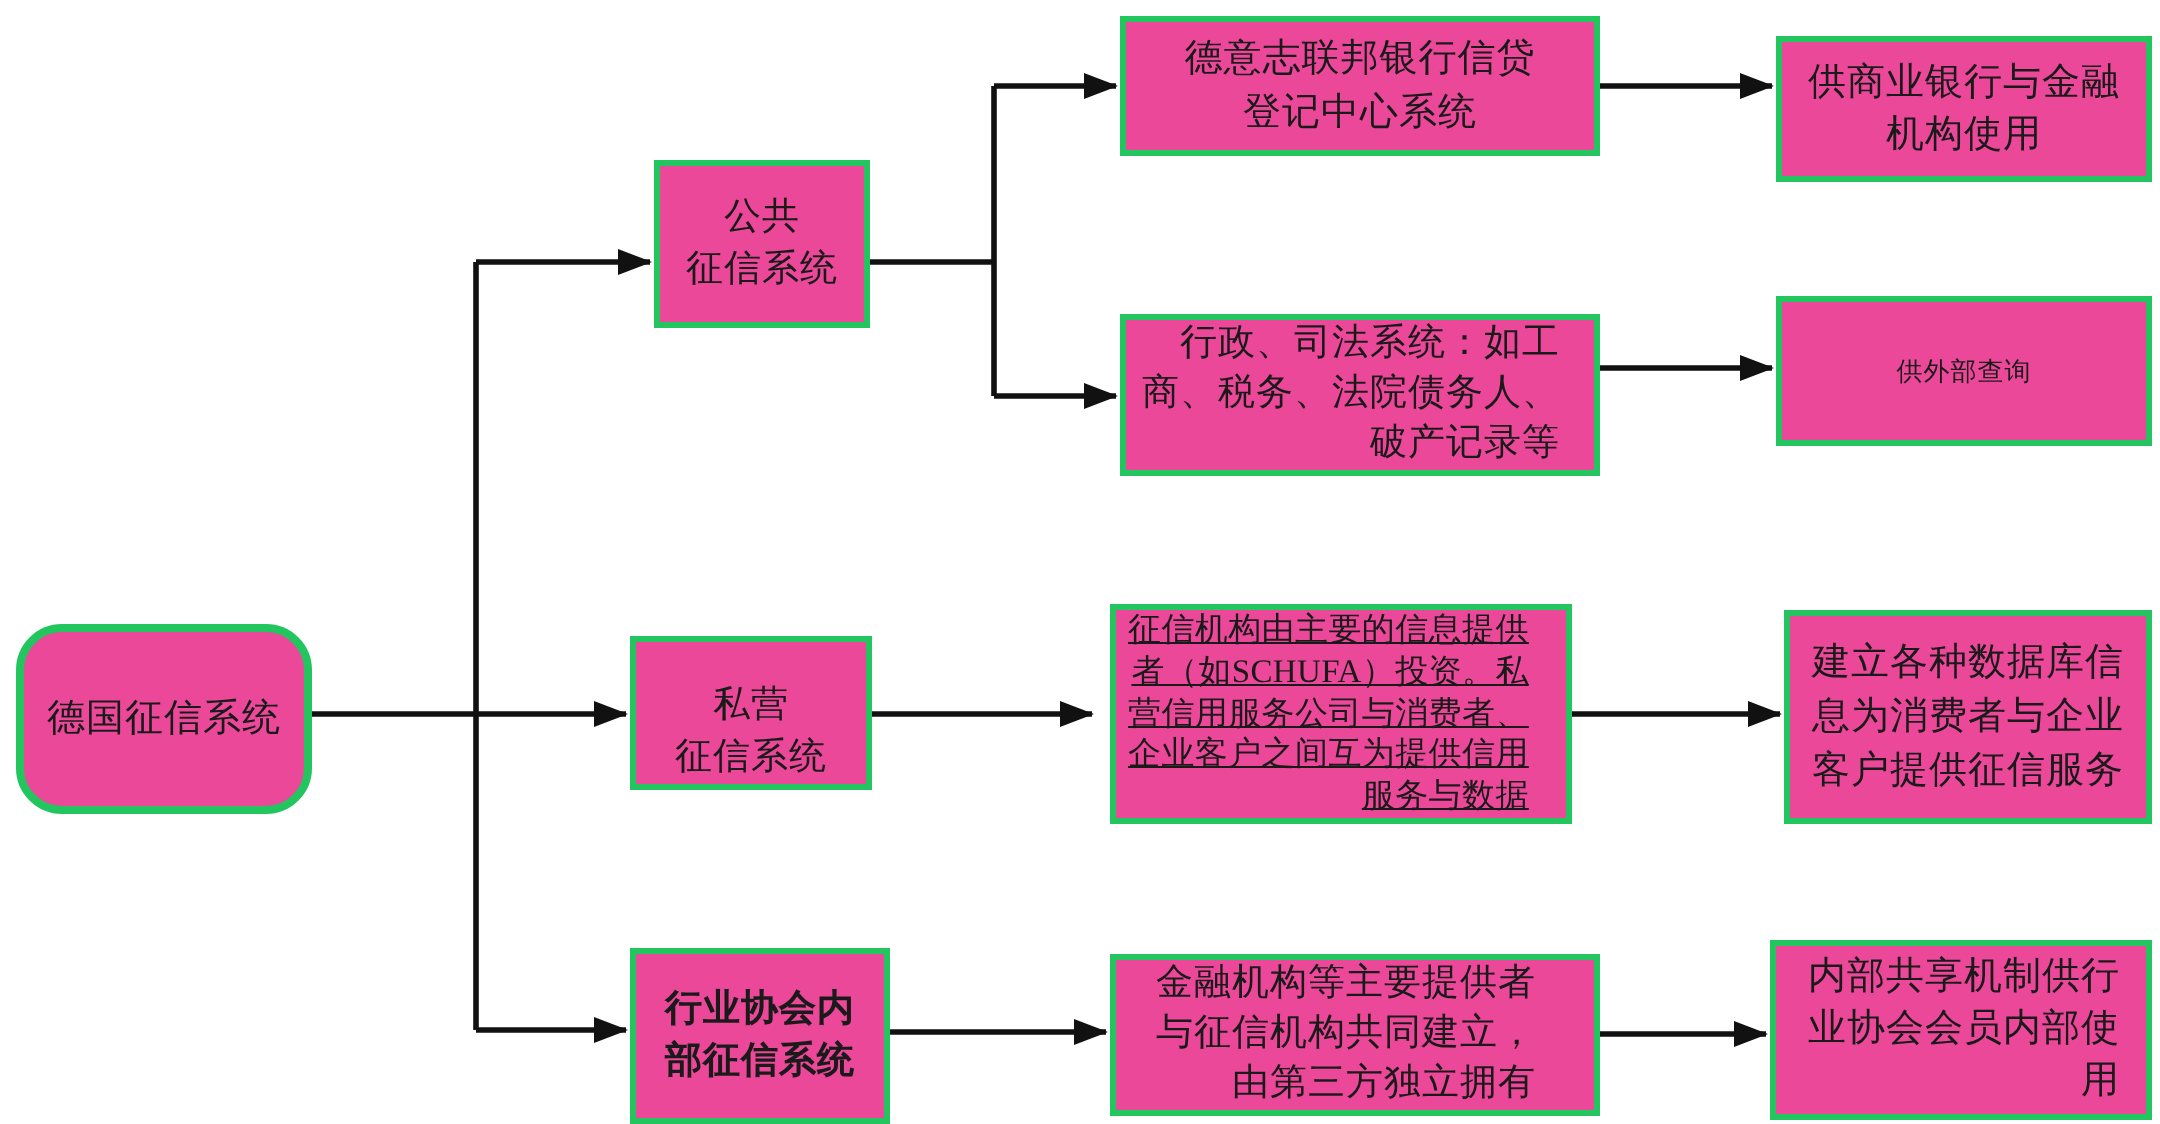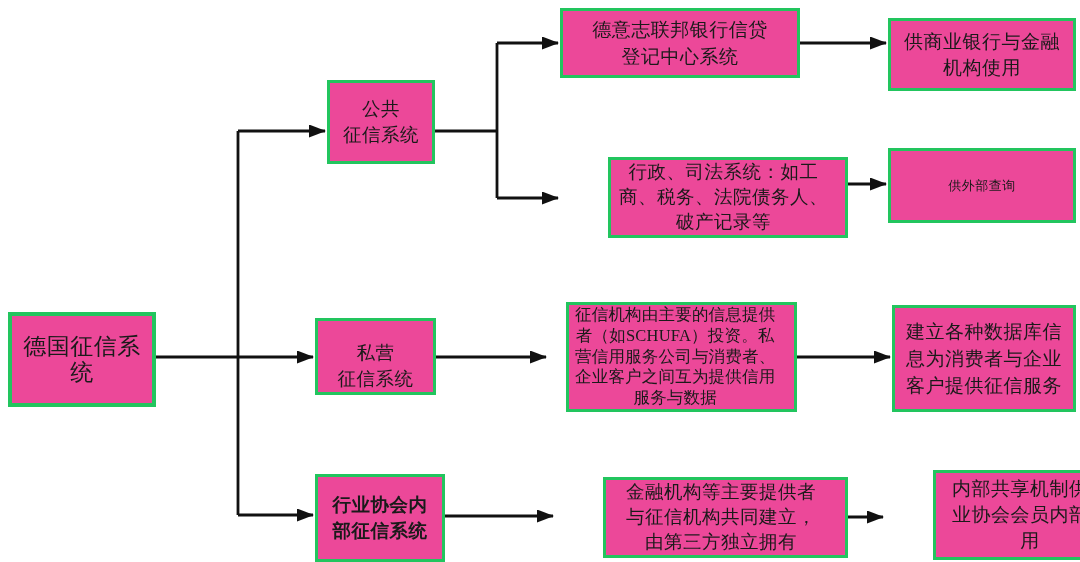--- a/index.html
+++ b/index.html
@@ -35,30 +35,29 @@
     font-size: 18.5px;
     line-height: 26px;
     letter-spacing: 0.5px;
   }
   .node > span {
     white-space: pre-line;
     display: block;
   }
   .node.left {
     justify-content: flex-start;
-    text-align: center;
-    margin-left: 48px;
+    text-align: right;
   }
-  #node-root        { left:   8px; top: 312px; width: 148px; height:  95px; border-width: 4px; font-size: 23px; }
+  #node-root        { left:   8px; top: 312px; width: 148px; height:  95px; border-width: 4px; font-size: 19px; border-radius: 23px; }
   #node-public      { left: 327px; top:  80px; width: 108px; height: 84px; }
   #node-private     { left: 315px; top: 318px; width: 121px; height:  77px; align-items: flex-end; }
   #node-assoc       { left: 315px; top: 474px; width: 130px; height:  88px; font-weight: bold; }
   #node-bundesbank  { left: 560px; top:   8px; width: 240px; height:  70px; font-size: 19px; line-height: 27px; }
   #node-admin       { left: 560px; top: 157px; width: 240px; height:  81px; padding-left: 8px; line-height: 25px; }
-  #node-schufa      { left: 518px; top: 302px; width: 231px; height: 110px; padding-left: 6px; font-size: 16.5px; line-height: 20.8px; letter-spacing: 0.2px; }
+  #node-schufa      { left: 555px; top: 302px; width: 231px; height: 110px; padding-left: 6px; font-size: 16.5px; line-height: 20.8px; letter-spacing: 0.2px; text-decoration: underline; }
   #node-finance     { left: 555px; top: 477px; width: 245px; height:  81px; padding-left: 20px; line-height: 25px; }
   #node-commercial  { left: 888px; top:   18px; width: 188px; height:  73px; font-size: 19px; }
   #node-external    { left: 888px; top: 148px; width: 188px; height:  75px; font-size: 13px; }
   #node-database    { left: 892px; top: 305px; width: 184px; height: 107px; font-size: 19px; line-height: 27px; }
   #node-internal    { left: 885px; top: 470px; width: 191px; height:  90px; padding-left: 16px; font-size: 19px; }
   .edge {
     stroke: #111111;
     stroke-width: 2.8;
     fill: none;
   }

